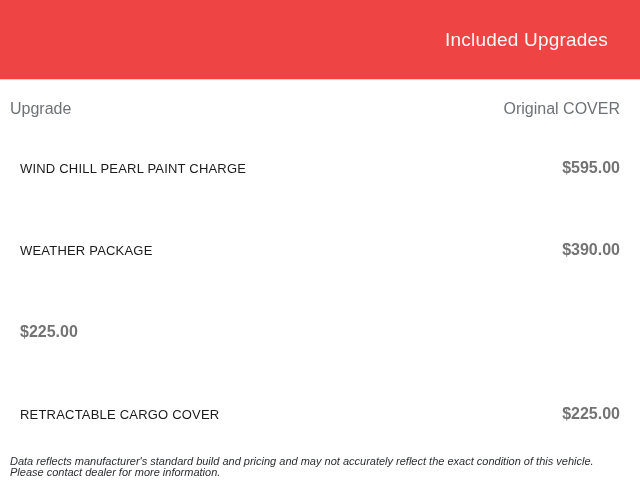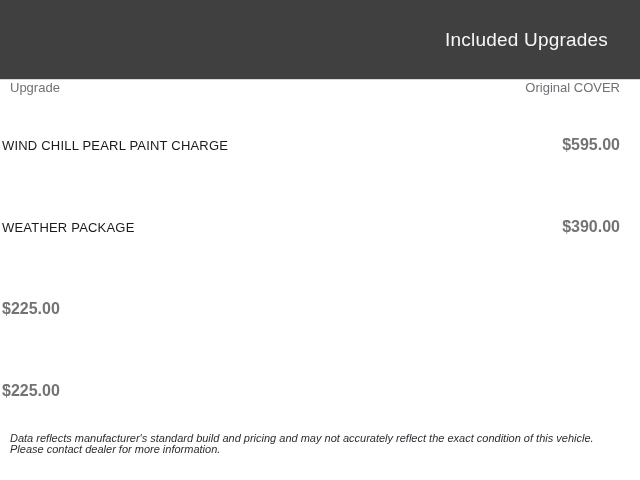--- a/index.html
+++ b/index.html
@@ -7,47 +7,47 @@
   body { font-family: "Liberation Sans", sans-serif; }
   .page {
     position: relative;
     width: 640px;
     height: 480px;
     background: #ffffff;
     overflow: hidden;
   }
   .header-bar {
     height: 80px;
-    background: #404040;
+    background: #ef4444;
     display: flex;
     align-items: center;
     justify-content: flex-end;
     padding-right: 32px;
     border-bottom: 1px solid #d8d8d8;
   }
   .page-title {
     color: #f7f7f7;
     font-size: 19px;
     font-weight: 400;
     letter-spacing: 0.2px;
   }
   .col-headers {
     display: flex;
     justify-content: space-between;
     align-items: baseline;
-    padding: 0 20px 9px 10px;
+    padding: 20px 20px 9px 10px;
     color: #6e7276;
-    font-size: 13px;
+    font-size: 16px;
   }
   .row {
     height: 82px;
     display: flex;
     justify-content: space-between;
     align-items: center;
-    padding: 0 20px 0 2px;
+    padding: 0 20px 0 20px;
   }
   .upgrade-name {
     font-size: 13px;
     color: #1b1b1b;
     letter-spacing: 0.2px;
   }
   .upgrade-price {
     font-size: 16px;
     font-weight: 700;
     color: #737373;
@@ -81,20 +81,21 @@
           <span class="upgrade-price">$595.00</span>
         </div>
         <div class="row">
           <span class="upgrade-name">WEATHER PACKAGE</span>
           <span class="upgrade-price">$390.00</span>
         </div>
         <div class="row">
           <span class="upgrade-price">$225.00</span>
         </div>
         <div class="row">
+          <span class="upgrade-name">RETRACTABLE CARGO COVER</span>
           <span class="upgrade-price">$225.00</span>
         </div>
       </div>
 
     <p class="disclaimer">Data reflects manufacturer's standard build and pricing and may not accurately reflect the exact condition of this vehicle. Please contact dealer for more information.</p>
   </main>
 
 </div>
 
 </body></html>

